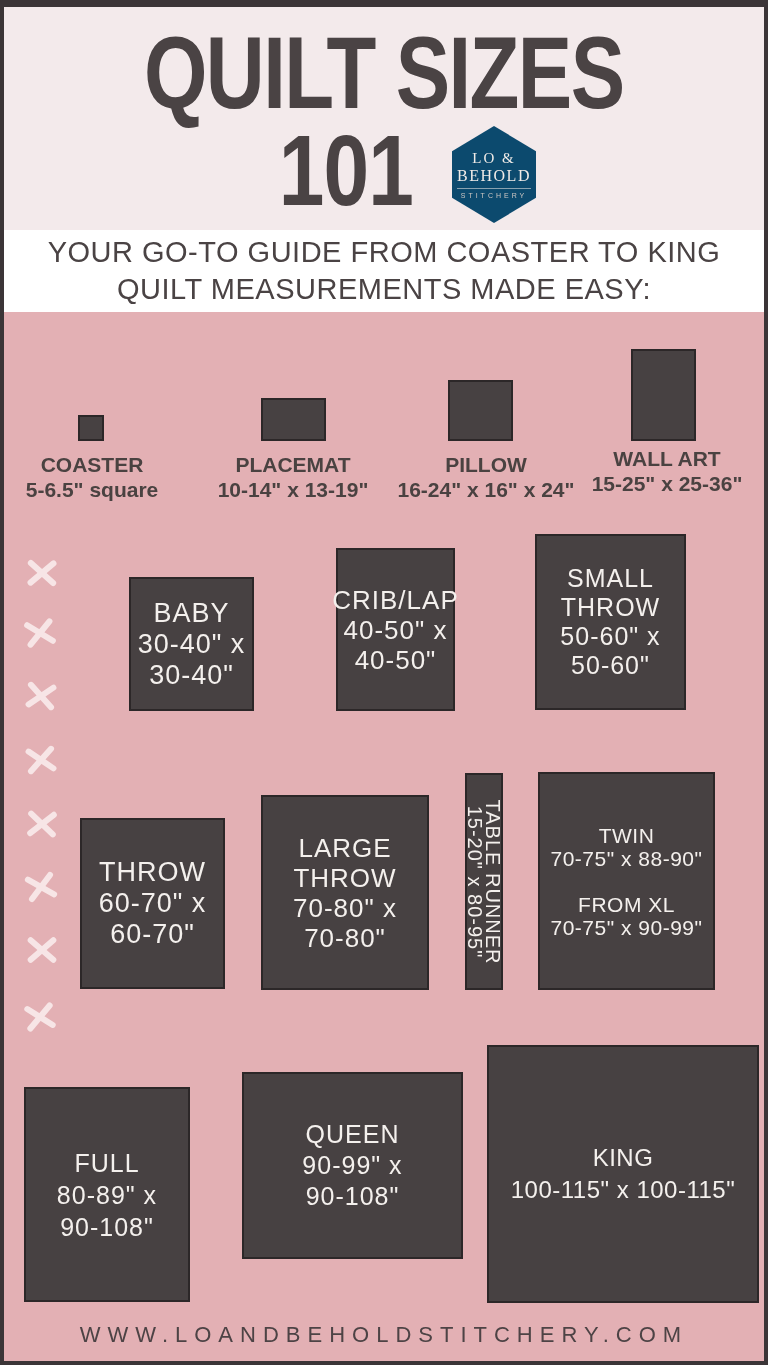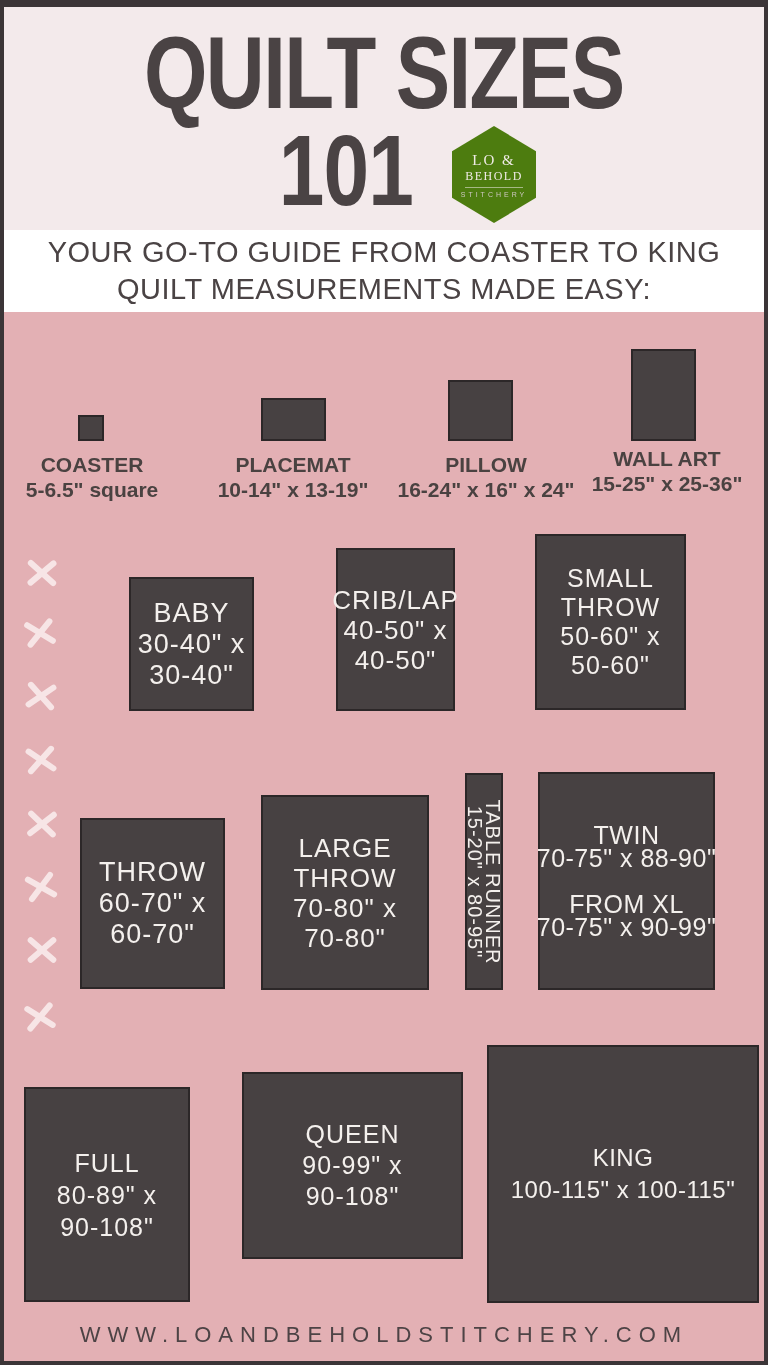--- a/index.html
+++ b/index.html
@@ -19,27 +19,27 @@
     display:inline-block; font-weight:bold; font-size:102px; line-height:1;
     color:#4a4344; transform:scaleX(0.8); letter-spacing:-2px; white-space:nowrap;
   }
   .num101 { position:absolute; top:120px; left:226px; width:240px; text-align:center; }
   .num101 .stretch {
     display:inline-block; font-weight:bold; font-size:100px; line-height:1;
     color:#4a4344; transform:scaleX(0.82); letter-spacing:-1px;
   }
   .logo {
     position:absolute; left:452px; top:126px; width:84px; height:97px;
-    background:#4d7c0f; color:#f0ebe7;
+    background:#0c4a6e; color:#f0ebe7;
     clip-path:polygon(50% 0,100% 26%,100% 74%,50% 100%,0 74%,0 26%);
     display:flex; flex-direction:column; align-items:center; justify-content:center;
     font-family:"Liberation Serif", serif; z-index:5;
   }
   .logo .l1 { font-size:15px; letter-spacing:2px; }
-  .logo .l2 { font-size:12px; letter-spacing:1.5px; padding-bottom:3px; margin-bottom:3px;
+  .logo .l2 { font-size:16px; letter-spacing:1.5px; padding-bottom:3px; margin-bottom:3px;
               border-bottom:1px solid rgba(240,235,231,.55); }
   .logo .l3 { font-size:7px; letter-spacing:3px; color:#cfc8c4; font-family:"Liberation Sans", sans-serif; }
   
   .band {
     position:absolute; left:0; top:230px; width:768px; height:82px; background:#ffffff;
     display:flex; flex-direction:column; align-items:center; justify-content:center; z-index:4;
   }
   .band .tl { font-size:29px; line-height:37px; color:#4a4344; letter-spacing:.5px; white-space:nowrap; }
   
   .shape { position:absolute; background:#474142; border:2px solid #2c2728; box-sizing:border-box; }
@@ -157,21 +157,21 @@
     <div class="qline">THROW</div>
     <div class="qline">70-80" x</div>
     <div class="qline">70-80"</div>
   </div>
   <div class="quilt" style="left:465px; top:773px; width:38px; height:217px;">
     <div class="runner-rotor">
       <div>TABLE RUNNER</div>
       <div>15-20" x 80-95"</div>
     </div>
   </div>
-  <div class="quilt" style="left:538px; top:772px; width:177px; height:218px; font-size:25px; line-height:23px;">
+  <div class="quilt" style="left:538px; top:772px; width:177px; height:218px; font-size:21px; line-height:23px;">
     <div class="qline" style="letter-spacing:.5px;">TWIN</div>
     <div class="qline" style="letter-spacing:.5px;">70-75" x 88-90"</div>
     <div class="qline" style="letter-spacing:.5px;"></div>
     <div class="qline" style="letter-spacing:.5px;">FROM XL</div>
     <div class="qline" style="letter-spacing:.5px;">70-75" x 90-99"</div>
   </div>
 
   <div class="quilt" style="left:24px; top:1087px; width:166px; height:215px; font-size:25px; line-height:32px;">
     <div class="qline">FULL</div>
     <div class="qline">80-89" x</div>

